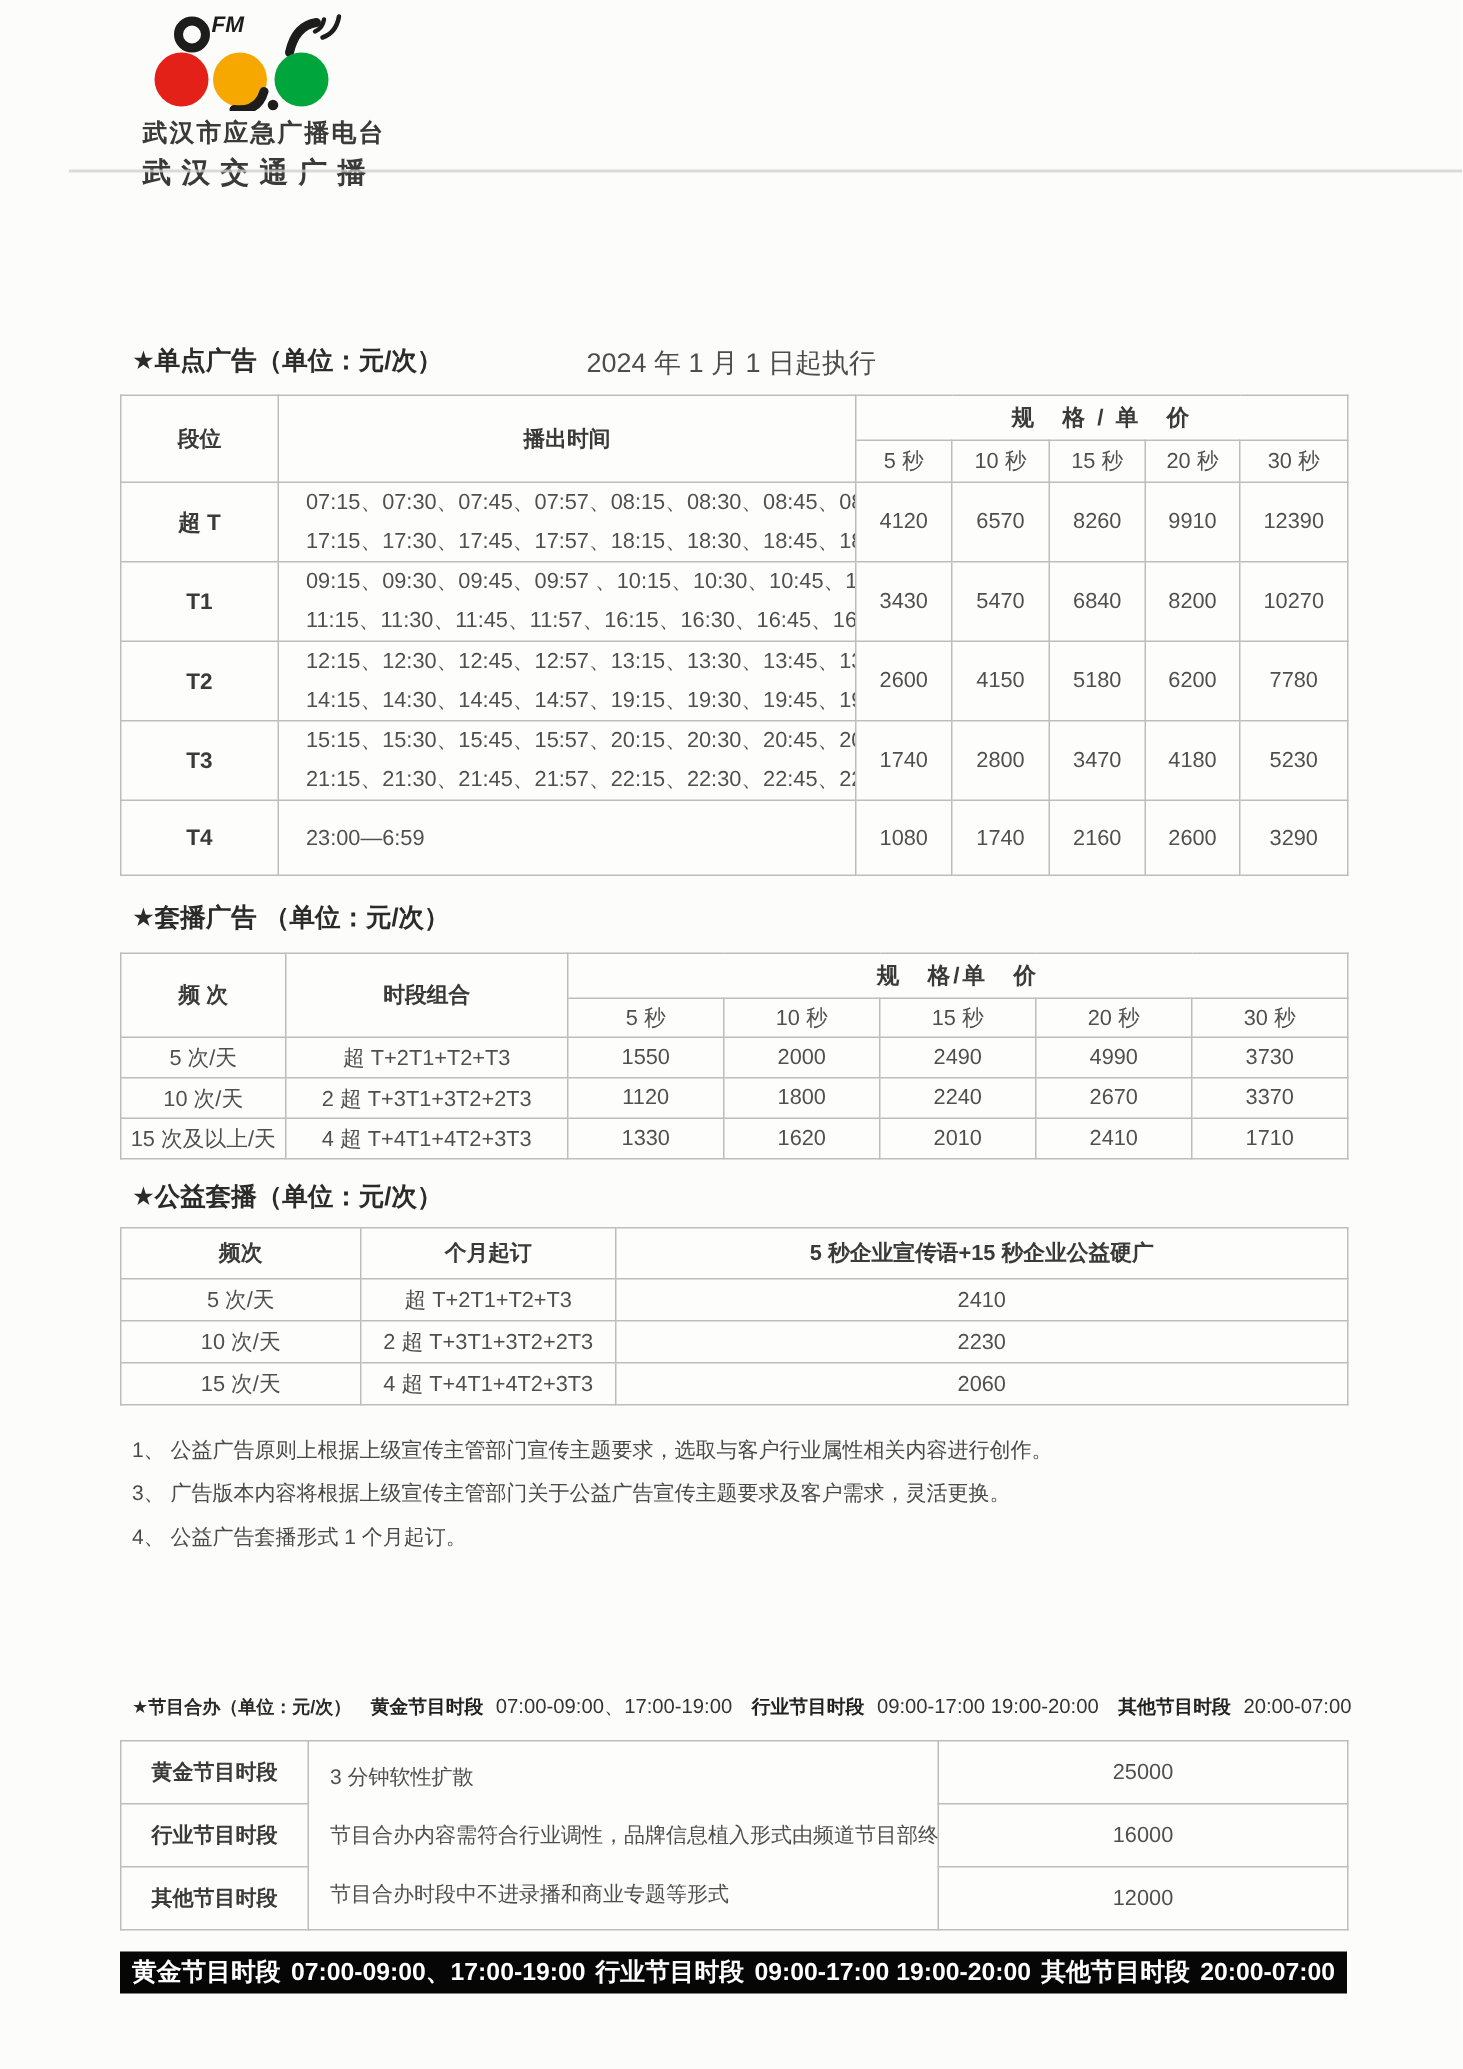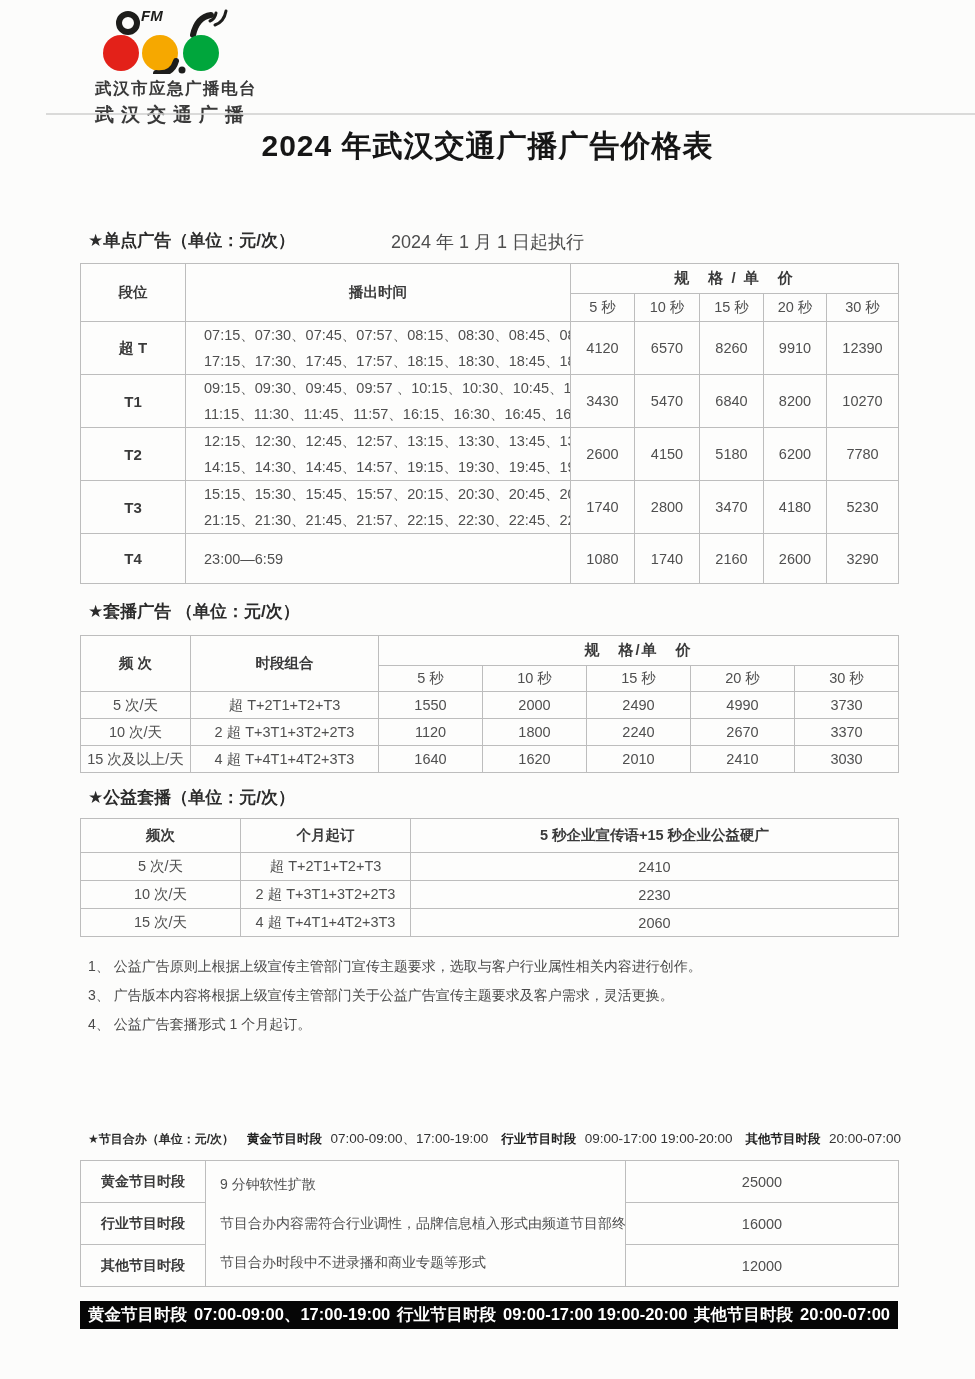--- a/index.html
+++ b/index.html
@@ -136,21 +136,20 @@
       <circle cx="87" cy="62" r="3.5" fill="#1d1d1b"></circle>
 
       <path d="M116 7 q-14 2 -18 20" fill="none" stroke="#1d1d1b" stroke-width="6" stroke-linecap="round"></path>
       <circle cx="106" cy="45" r="18" fill="#00a63c"></circle>
     </svg>
     <div class="station-line1">武汉市应急广播电台</div>
     <div class="station-line2">武汉交通广播</div>
   </div>
   <div class="abs top-divider"></div>
 
-  <div class="abs doc-title">2024 年武汉交通广播广告价格表</div>
   <div class="abs doc-subtitle">2024 年 1 月 1 日起执行</div>
 
   <div class="abs sec-label sec1-label">★单点广告（单位：元/次）</div>
 
   <table class="abs table1">
     <colgroup>
       <col style="width:105px">
         <col style="width:385px">
       <col style="width:64px">
         <col style="width:65px">
@@ -272,25 +271,25 @@
       <td>2 超 T+3T1+3T2+2T3</td>
       <td>1120</td>
       <td>1800</td>
       <td>2240</td>
       <td>2670</td>
       <td>3370</td>
     </tr>
     <tr class="r">
       <td>15 次及以上/天</td>
       <td>4 超 T+4T1+4T2+3T3</td>
-      <td>1640</td>
+      <td>1330</td>
       <td>1620</td>
       <td>2010</td>
       <td>2410</td>
-      <td>3030</td>
+      <td>1710</td>
     </tr>
   </tbody>
     </table>
 
   <div class="abs sec-label sec3-label">★公益套播（单位：元/次）</div>
 
   <table class="abs table3">
     <colgroup>
       <col style="width:160px">
         <col style="width:170px">
@@ -345,21 +344,21 @@
   <table class="abs table4">
     <colgroup>
       <col style="width:125px">
         <col style="width:420px">
         <col style="width:273px">
     </colgroup>
     <tbody>
         <tr>
       <td class="period-cell">黄金节目时段</td>
       <td class="desc-cell" rowspan="3">
-        <div>9 分钟软性扩散</div>
+        <div>3 分钟软性扩散</div>
         <div>节目合办内容需符合行业调性，品牌信息植入形式由频道节目部终审</div>
         <div>节目合办时段中不进录播和商业专题等形式</div>
       </td>
       <td class="price-cell">25000</td>
     </tr>
     <tr>
       <td class="period-cell">行业节目时段</td>
       <td class="price-cell">16000</td>
     </tr>
     <tr>

